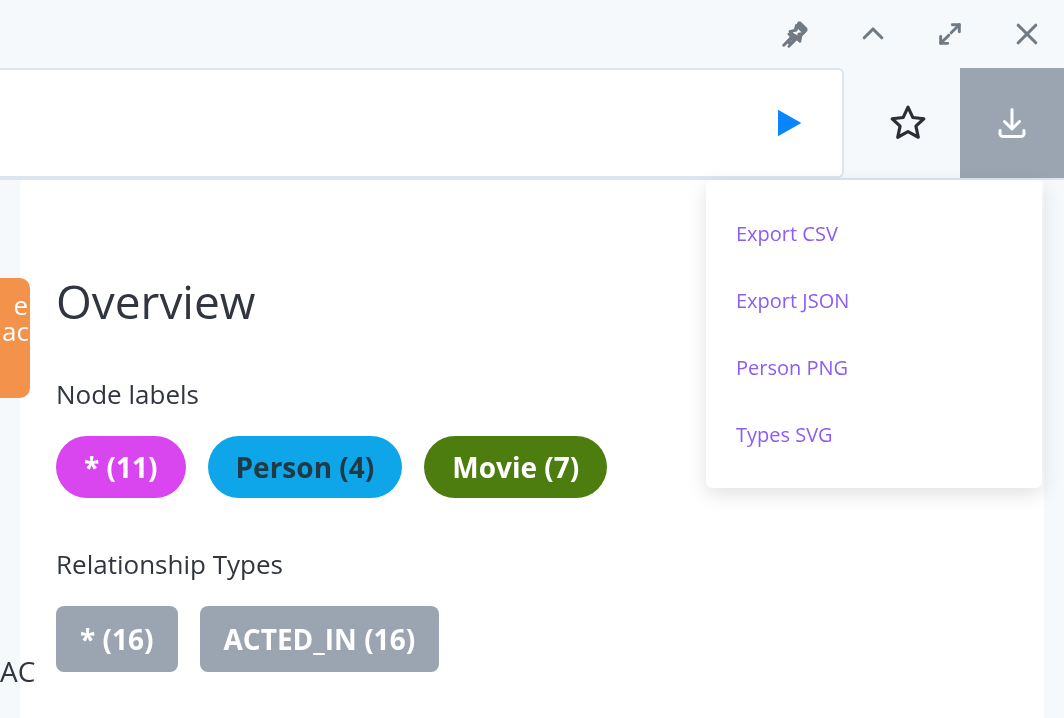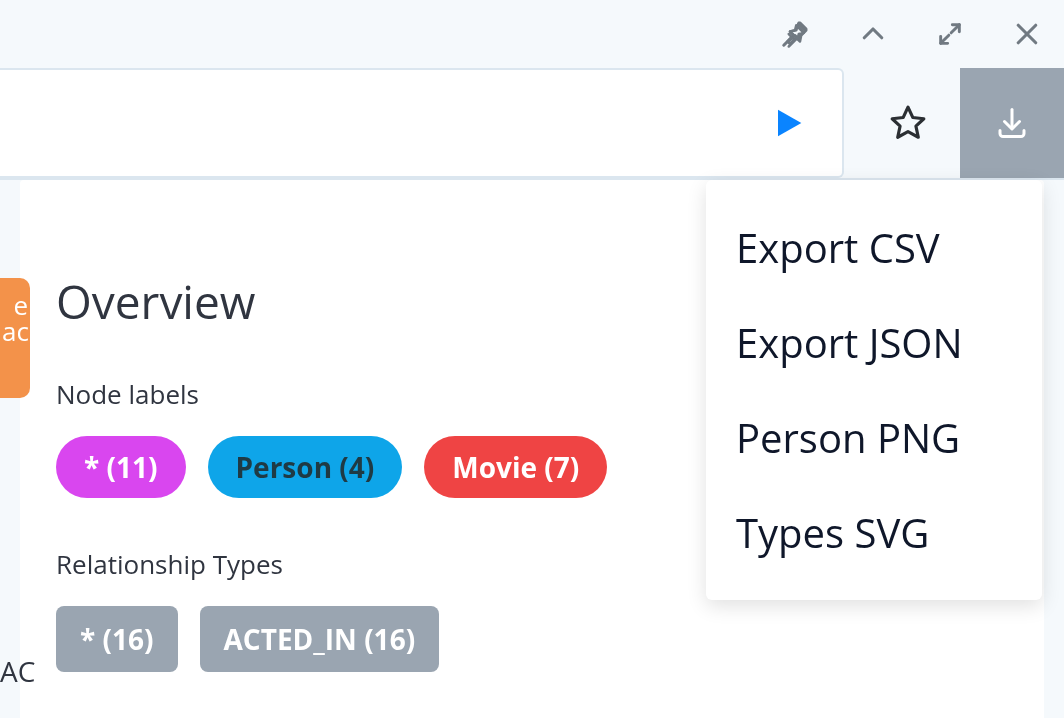--- a/index.html
+++ b/index.html
@@ -83,21 +83,21 @@
     align-items:center;
     padding: 12px 28px;
     border-radius: 999px;
     font-size: 28px;
     font-weight: 700;
     cursor:pointer;
     white-space: nowrap;
   }
   .pill.pink  { background:#d946ef; color:#ffffff; }
   .pill.teal  { background:#0ea5e9; color:#1f3a44; }
-  .pill.orange{ background:#ef4444; color:#ffffff; }
+  .pill.orange{ background:#4d7c0f; color:#ffffff; }
 
   .chip-row { display:flex; gap: 22px; flex-wrap:wrap; margin-bottom: 54px; text-align: center; }
   .chip {
     display:inline-flex;
     align-items:center;
     padding: 14px 24px;
     border-radius: 8px;
     font-size: 28px;
     font-weight: 700;
     background:#9aa5b1;
@@ -133,22 +133,22 @@
     right: 22px;
     width: 336px;
     background:#ffffff;
     border-radius:6px;
     box-shadow: 0 6px 20px rgba(0,0,0,0.12);
     padding: 20px 0;
     z-index: 10;
   }
   .dropdown-item {
     padding: 20px 30px;
-    font-size: 40px;
-    color:#0f172a;
+    font-size: 20px;
+    color:#8b5cf6;
     cursor:pointer;
   }
 </style>
 </head>
 <body>
 
 <div class="window-controls">
   <span class="wc-icon">
     <svg width="30" height="30" viewBox="0 0 24 24" fill="none" stroke="currentColor" stroke-width="2" stroke-linecap="round" stroke-linejoin="round">
         <path d="M12 17l-5 5 5-5zm0 0l5-5-5 5zm0 0L7 12l5 5zm0 0l5-5"></path>

